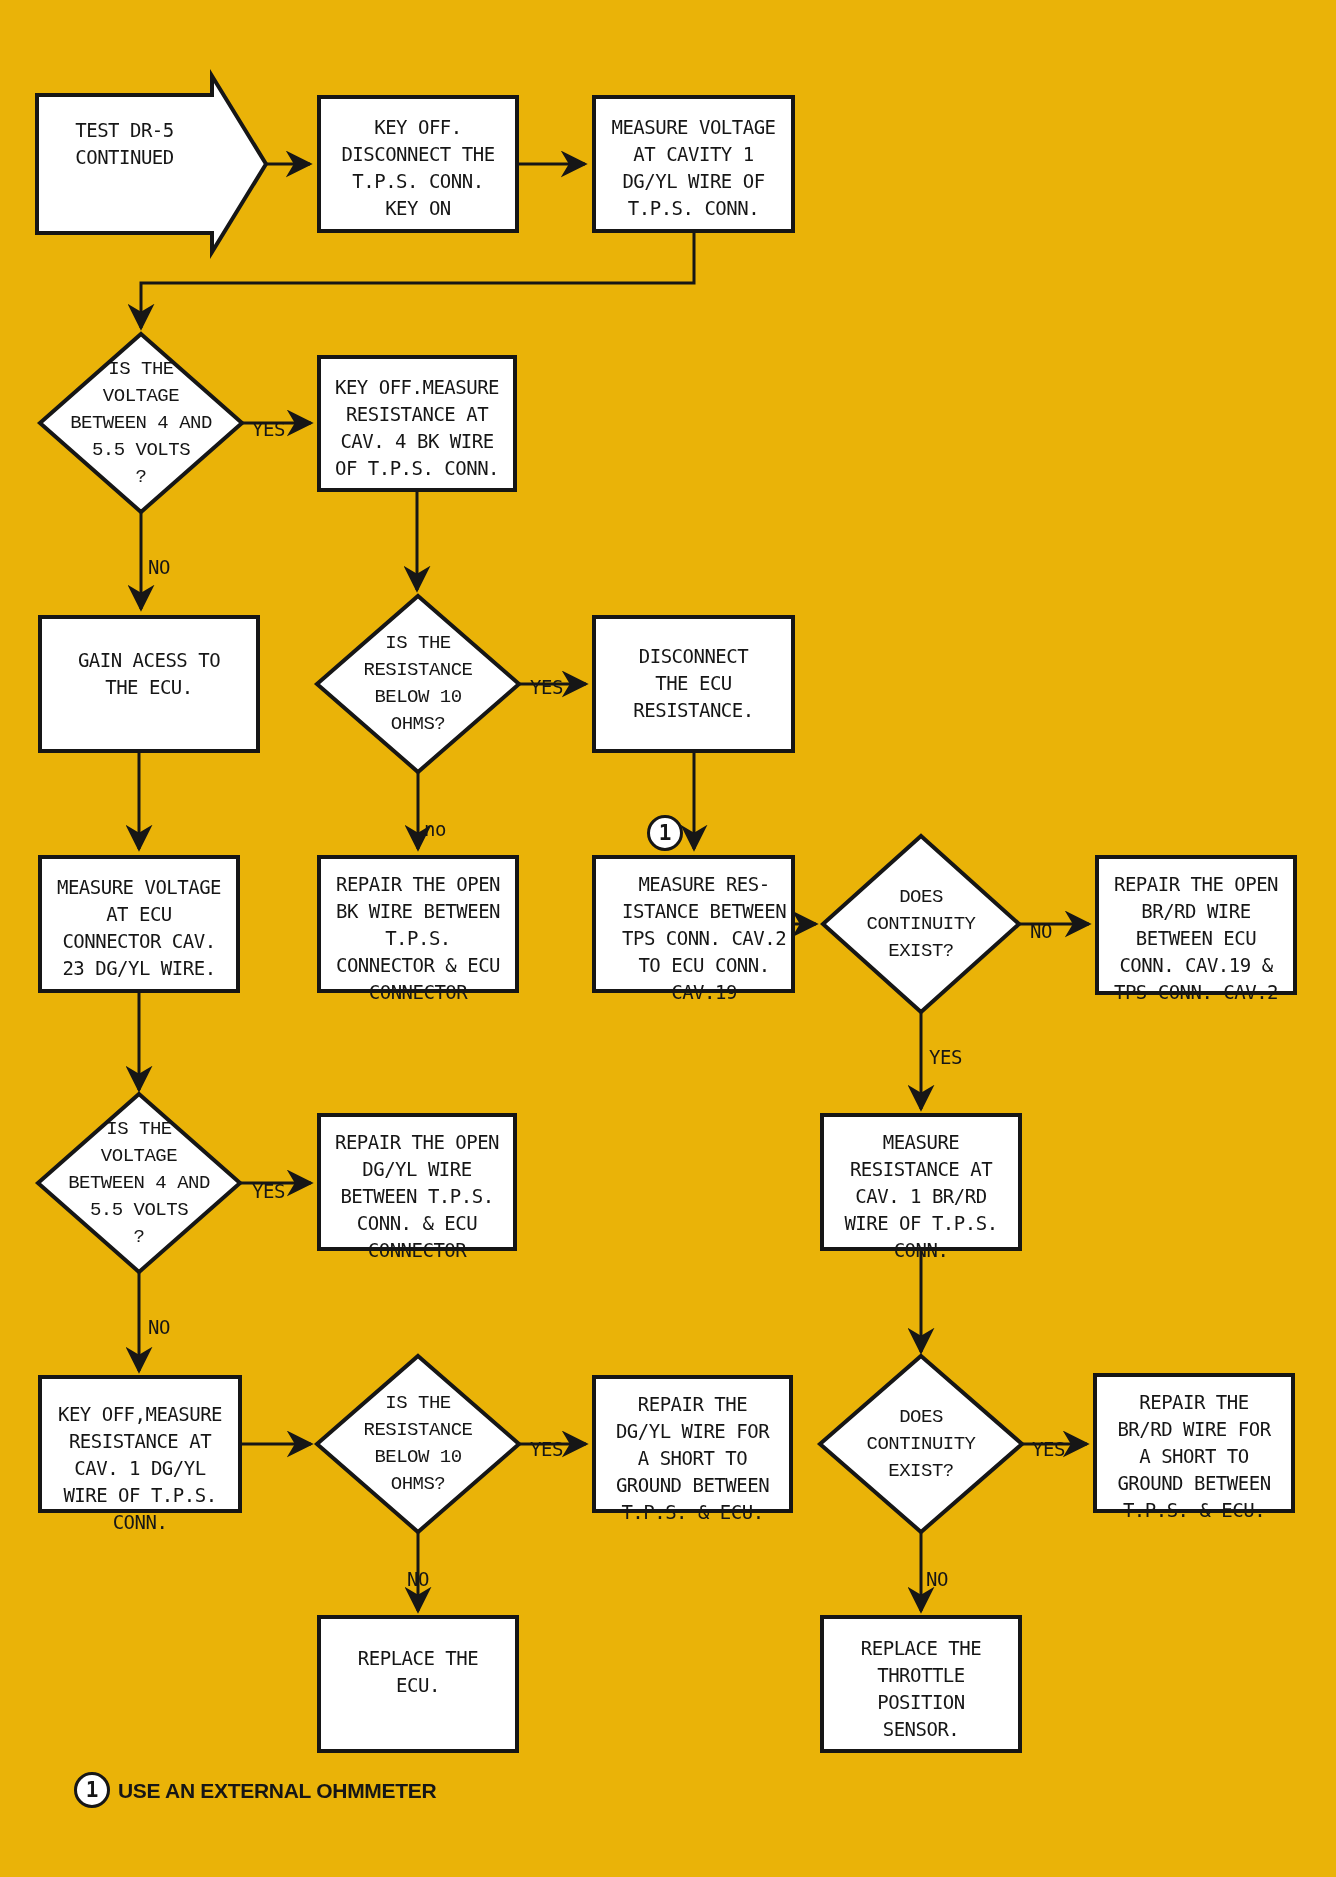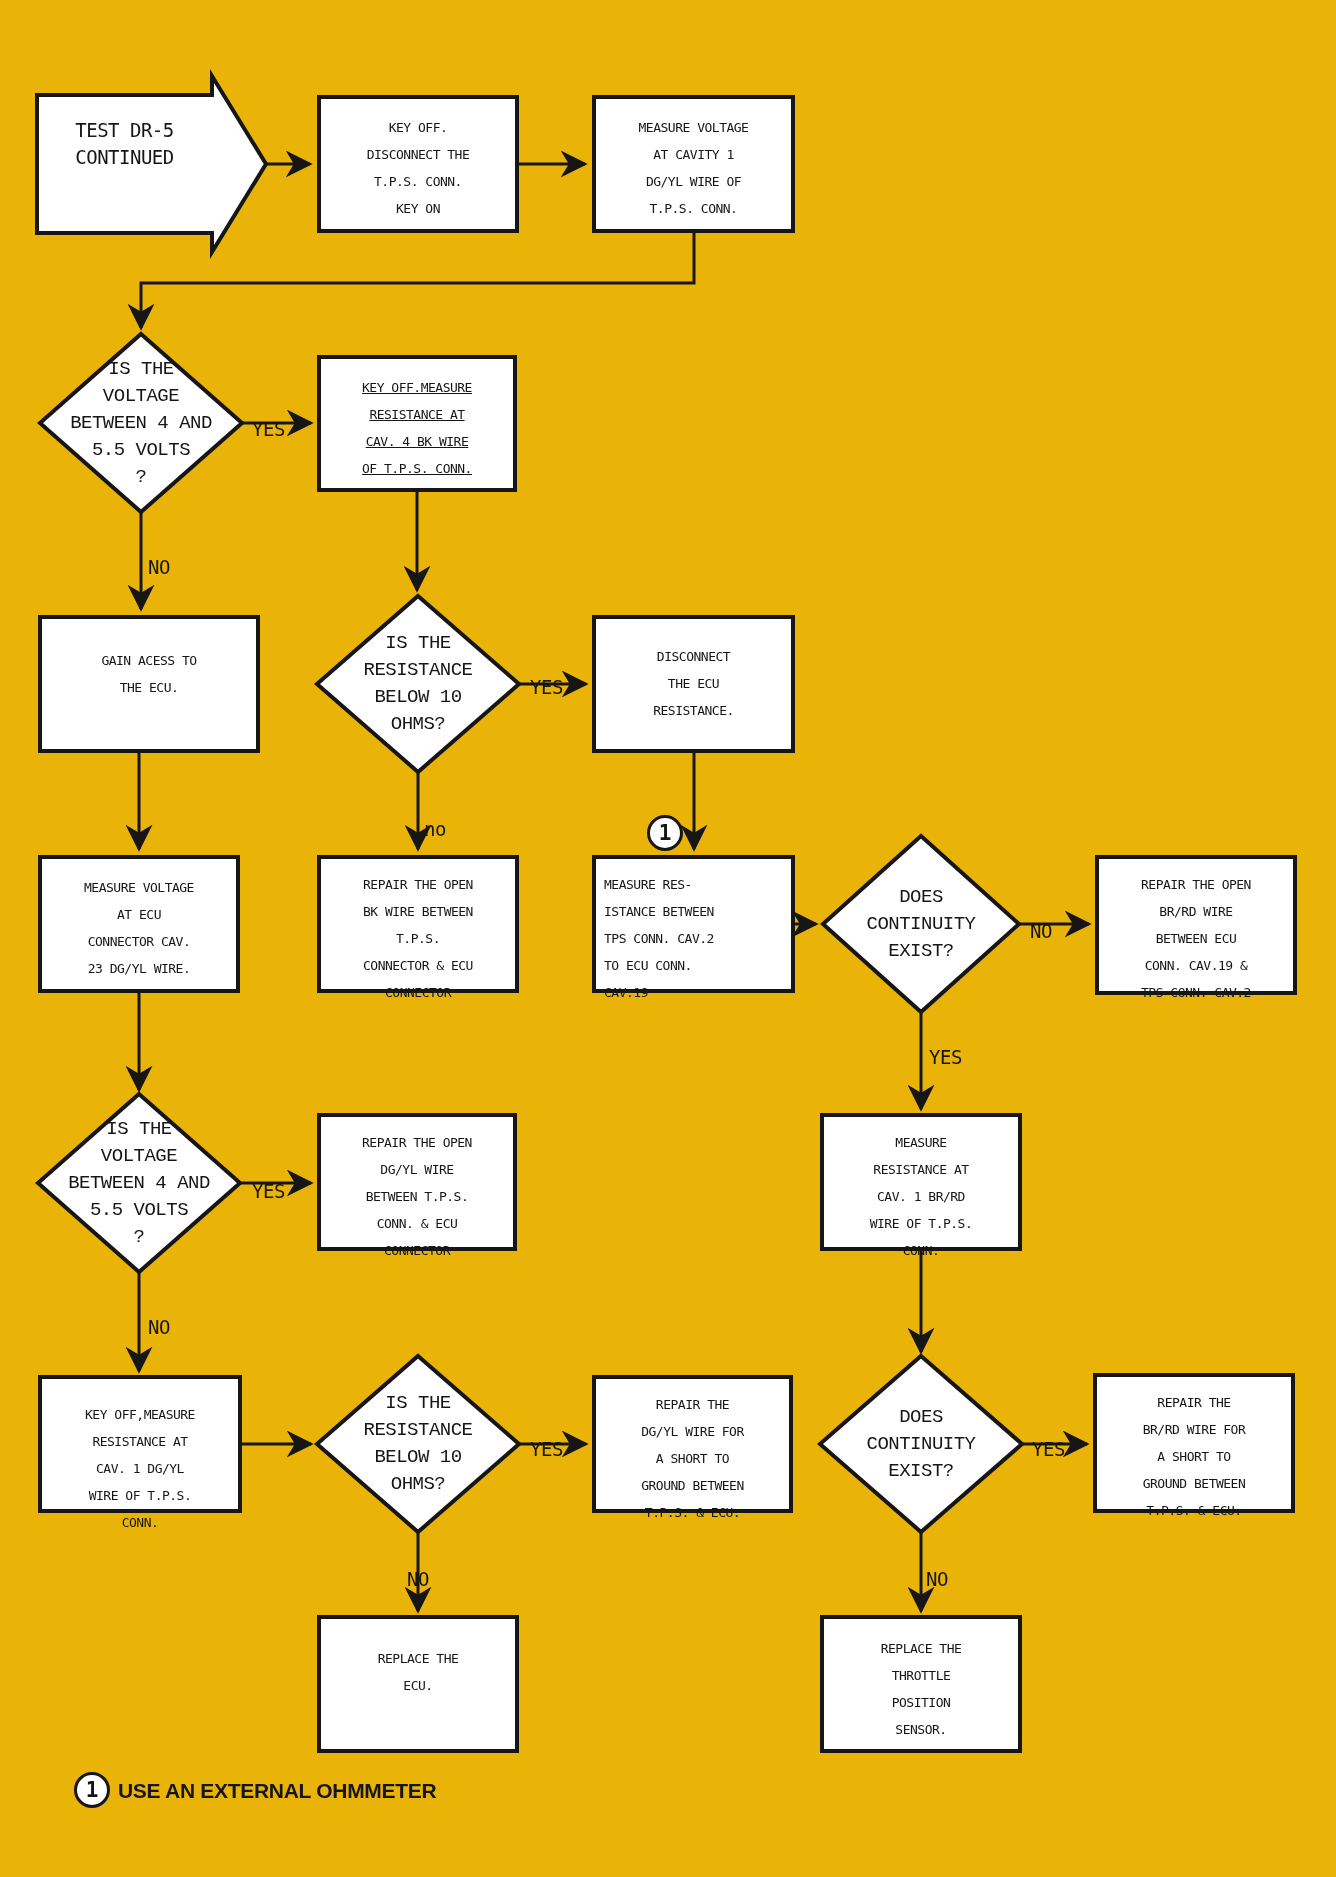--- a/index.html
+++ b/index.html
@@ -4,24 +4,24 @@
 <style>
   html,body{margin:0;padding:0;background:#e8e8e8;}
   #canvas{
     position:relative;width:1336px;height:1877px;background:#eab308;
     font-family:"DejaVu Sans Mono", monospace;color:#161616;overflow:hidden;
   }
   #wires{position:absolute;left:0;top:0;width:1336px;height:1877px;}
   .box{
     position:absolute;box-sizing:border-box;border:4px solid #161616;background:#fff;
     display:flex;flex-direction:column;align-items:center;padding-top:15px;
-    font-size:13px;line-height:27px;text-align:center;white-space:pre-line;
+    font-size:19px;line-height:27px;text-align:center;white-space:pre-line;
     letter-spacing:-0.5px;
   }
-  .box.align-left{align-items:flex-start;text-align:left;padding-left:8px;}
+  .box.align-left{align-items:flex-start;text-align:center;padding-left:26px;}
   .dtext{
     position:absolute;display:flex;align-items:center;justify-content:center;
     font-size:19px;line-height:27px;text-align:center;white-space:pre-line;
     letter-spacing:-0.5px;
     font-family:Liberation Mono, monospace;
   }
   .banner-text{
     position:absolute;font-size:19px;line-height:27px;text-align:center;
     white-space:pre-line;letter-spacing:-0.5px;
   }
@@ -85,21 +85,21 @@
 CONTINUED</div>
 
   <div class="box" style="left:317px;top:95px;width:202px;height:138px;">KEY OFF.
 DISCONNECT THE
 T.P.S. CONN.
 KEY ON</div>
   <div class="box" style="left:592px;top:95px;width:203px;height:138px;">MEASURE VOLTAGE
 AT CAVITY 1
 DG/YL WIRE OF
 T.P.S. CONN.</div>
-  <div class="box" style="left:317px;top:355px;width:200px;height:137px;text-decoration:underline;">KEY OFF.MEASURE
+  <div class="box" style="left:317px;top:355px;width:200px;height:137px;">KEY OFF.MEASURE
 RESISTANCE AT
 CAV. 4 BK WIRE
 OF T.P.S. CONN.</div>
   <div class="box" style="left:38px;top:615px;width:222px;height:138px;padding-top:28px;">GAIN ACESS TO
 THE ECU.</div>
   <div class="box" style="left:592px;top:615px;width:203px;height:138px;padding-top:24px;">DISCONNECT
 THE ECU
 RESISTANCE.</div>
   <div class="box" style="left:38px;top:855px;width:202px;height:138px;">MEASURE VOLTAGE
 AT ECU

